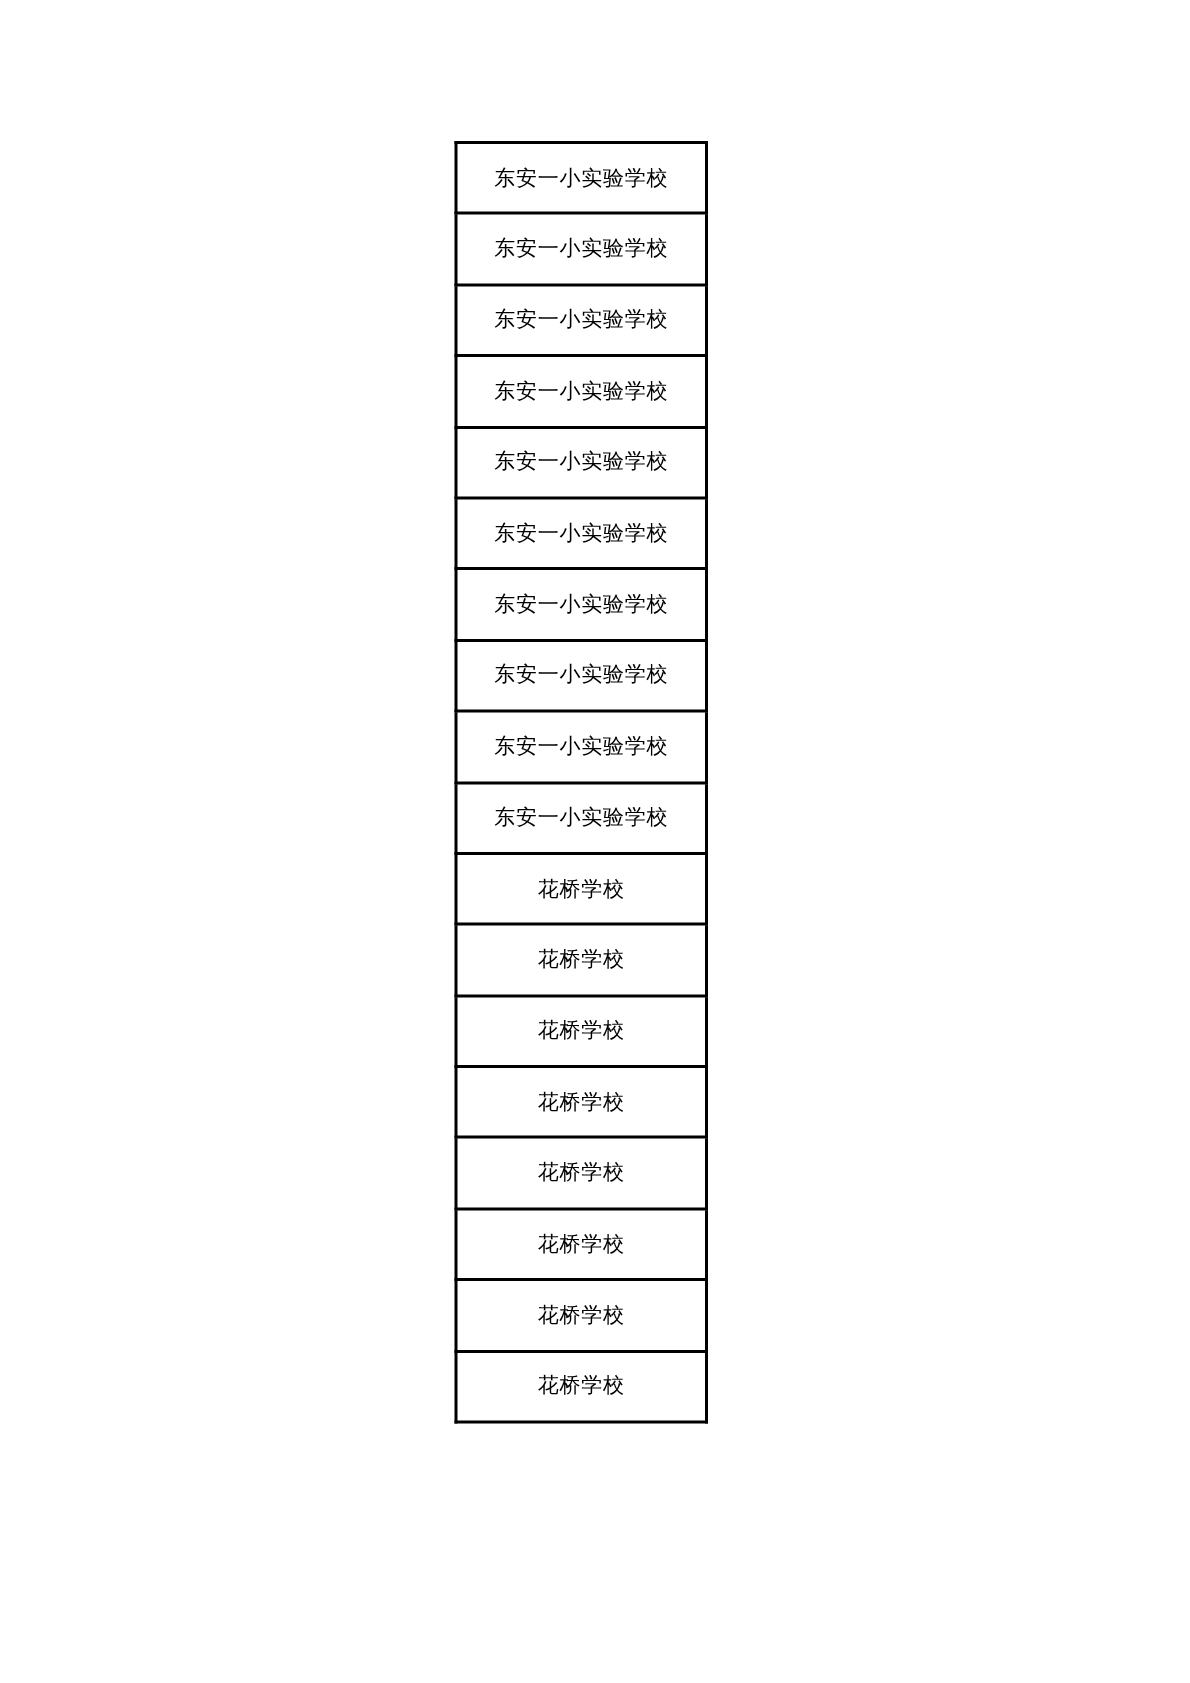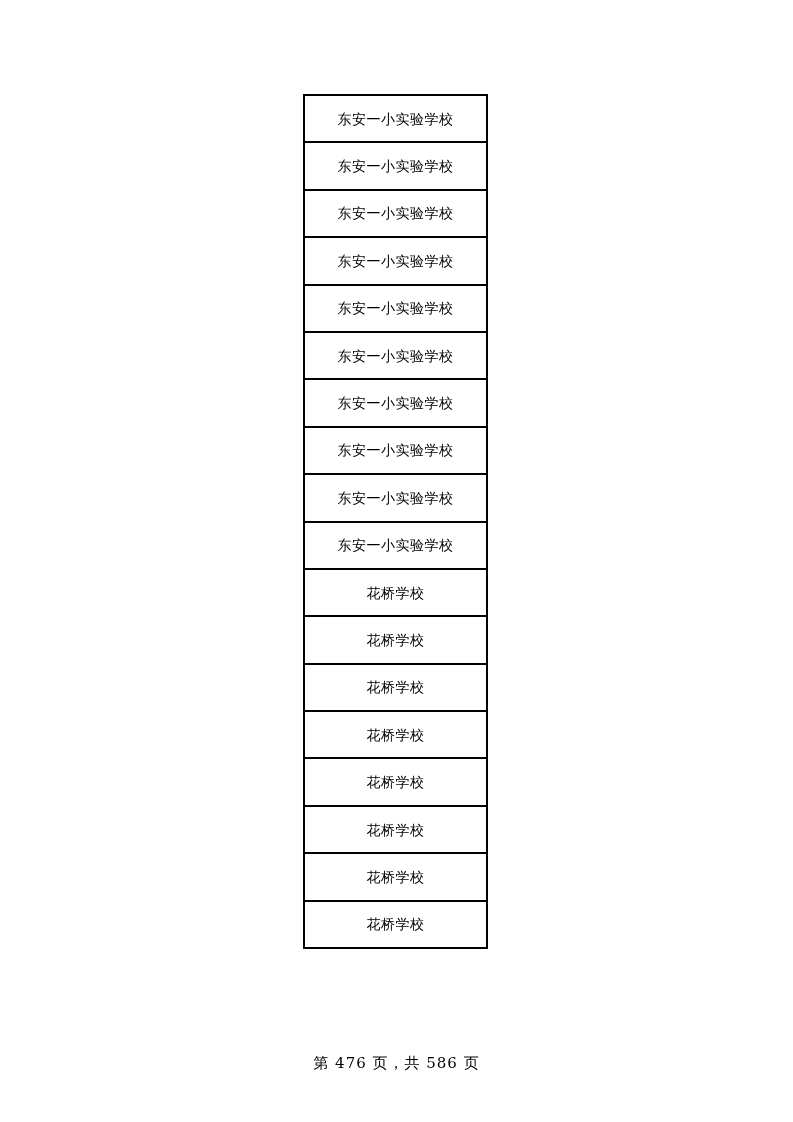--- a/index.html
+++ b/index.html
@@ -13,21 +13,21 @@
     height: 1122px;
     background: #ffffff;
     font-family: "DejaVu Serif", "Liberation Serif", serif;
     color: #000000;
     overflow: hidden;
   }
   table.school-table {
     position: absolute;
     left: 303px;
     top: 94px;
-    width: 185px;
+    width: 169px;
     border-collapse: collapse;
     table-layout: fixed;
   }
   table.school-table td {
     border: 2px solid #000000;
     height: 45.4px;
     text-align: center;
     vertical-align: middle;
     font-size: 14px;
     line-height: 1;
@@ -104,17 +104,14 @@
         </tr>
         <tr>
           <td>花桥学校</td>
         </tr>
         <tr>
           <td>花桥学校</td>
         </tr>
       </tbody>
   </table>
 
-  <div class="page-footer">
-    <span>第 476 页，共 586 页</span>
-  </div>
 
 </div>
 
 </body></html>

